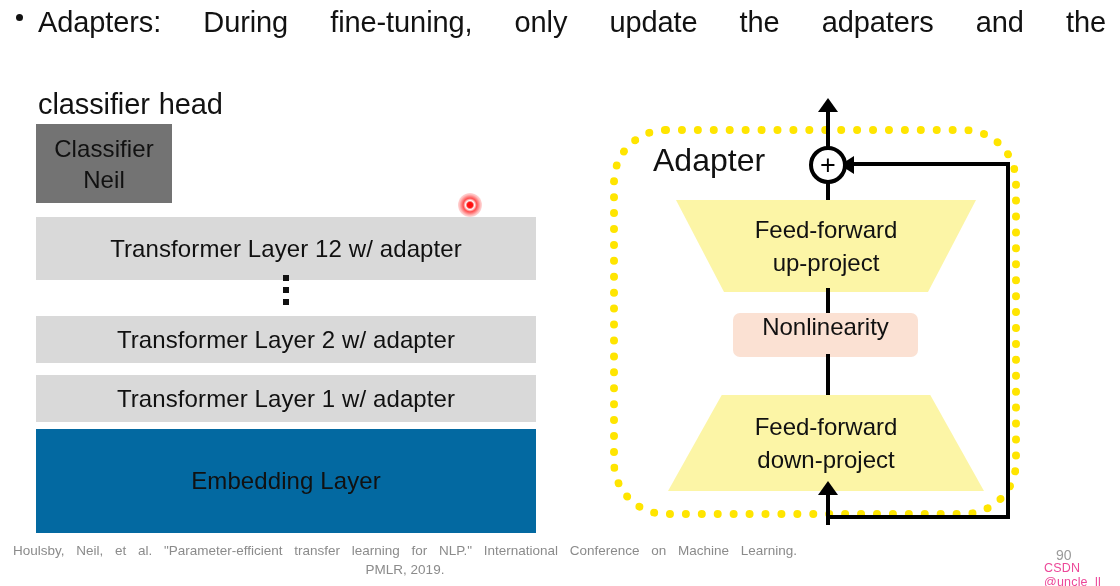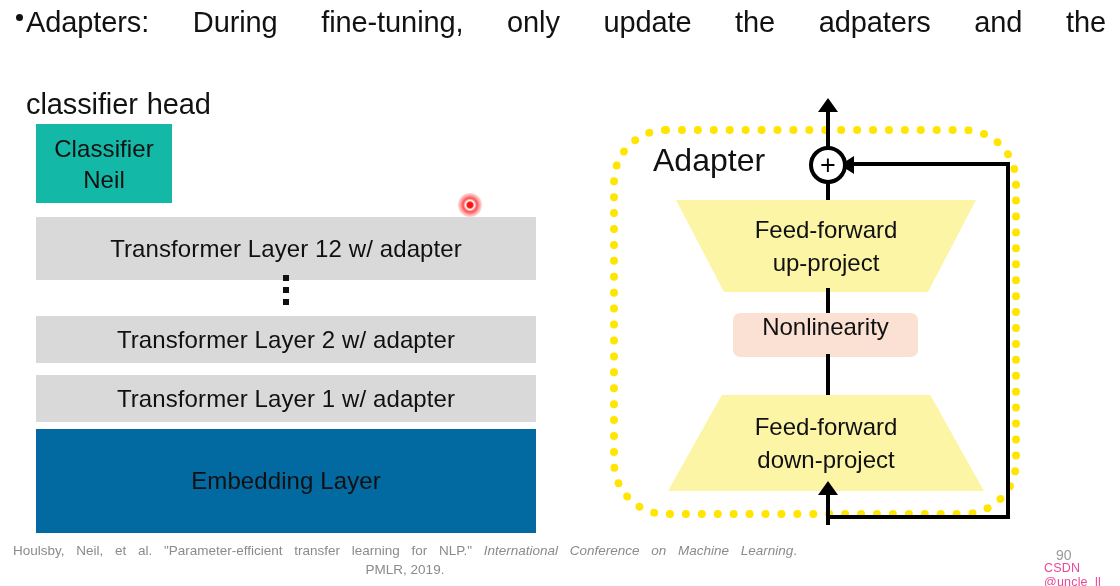--- a/index.html
+++ b/index.html
@@ -31,21 +31,21 @@
     position: absolute;
     left: 2px;
     top: 12px;
     width: 7px;
     height: 7px;
     border-radius: 50%;
     background: #121212;
   }
   #slide-title .title-text {
     display: block;
-    margin-left: 12px;
+    margin-left: 24px;
     text-align: justify;
     text-align-last: left;
     word-spacing: 1px;
   }
   #slide-title .title-line-1 { display: block; text-align: justify; }
   #slide-title .title-line-1::after {
     content: "";
     display: inline-block;
     width: 100%;
   }
@@ -66,21 +66,21 @@
     font-size: 24px;
     color: #111;
     letter-spacing: 0.1px;
   }
   #classifier-head-box {
     position: absolute;
     left: 0;
     top: 0;
     width: 136px;
     height: 79px;
-    background: #14b8a6;
+    background: #737373;
     flex-direction: column;
     line-height: 31px;
   }
   #classifier-head-box .ch-line { display: block; }
   #layer12-box {
     position: absolute;
     left: 0;
     top: 93px;
     width: 500px;
     height: 63px;
@@ -293,21 +293,21 @@
     width: 784px;
     font-size: 13.5px;
     line-height: 18.5px;
     color: #8b8b8b;
   }
   #citation .cite-line1 {
     display: block;
     text-align: justify;
     text-align-last: justify;
   }
-  #citation .cite-italic { font-style: italic; }
+  #citation .cite-italic { }
   #citation .cite-line2 { display: block; text-align: center; }
 
   #page-number {
     position: absolute;
     left: 1056px;
     top: 547px;
     font-size: 14px;
     color: #9a9a9a;
   }
   #watermark {

